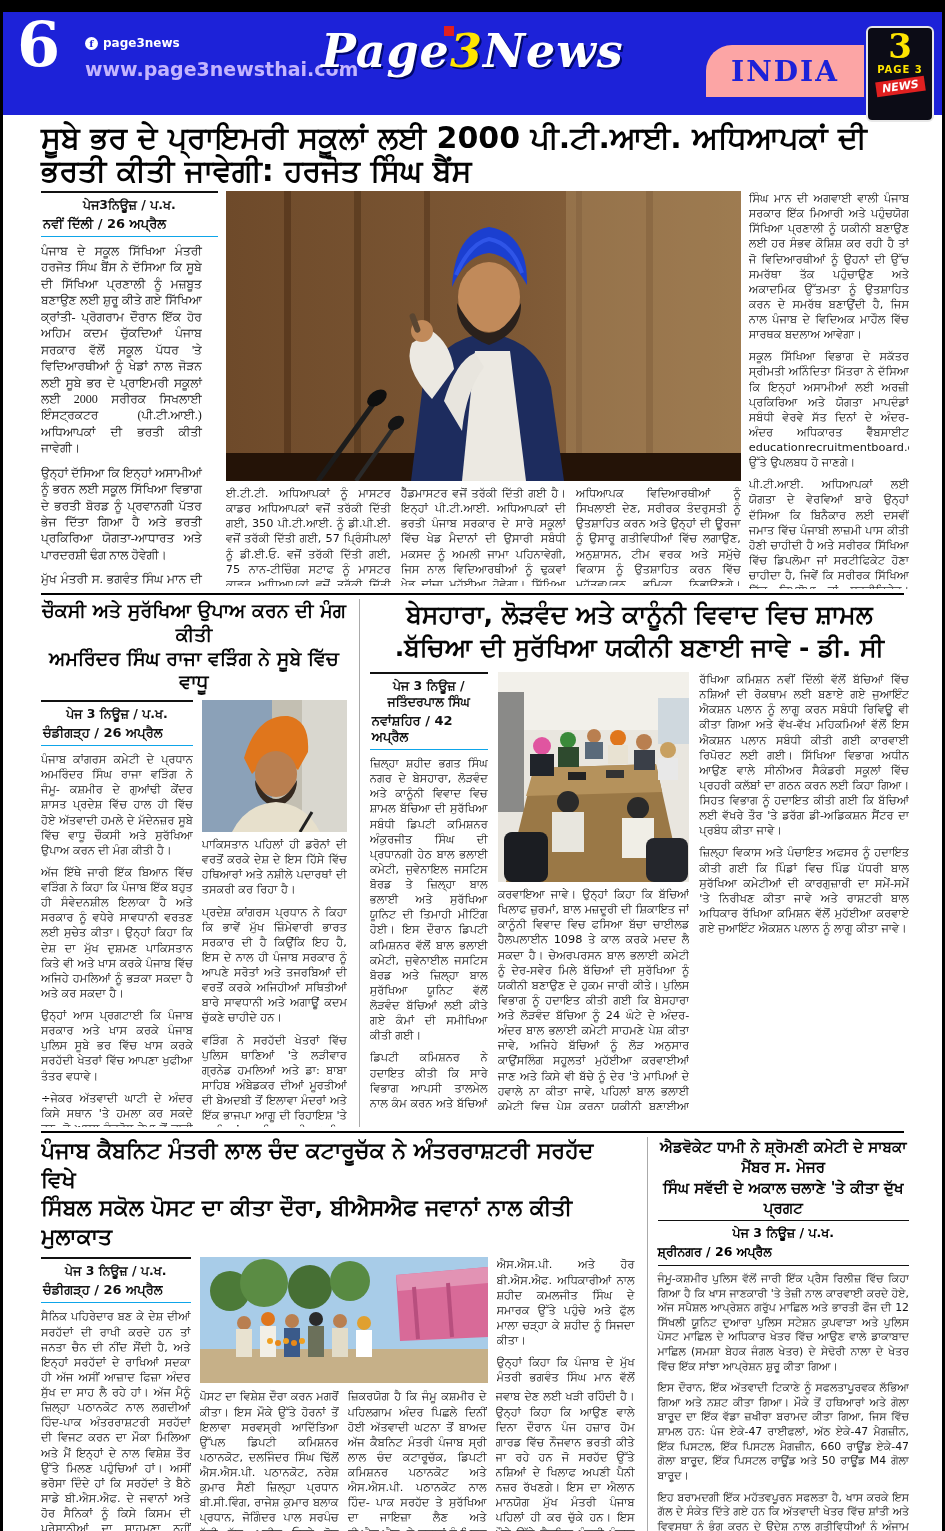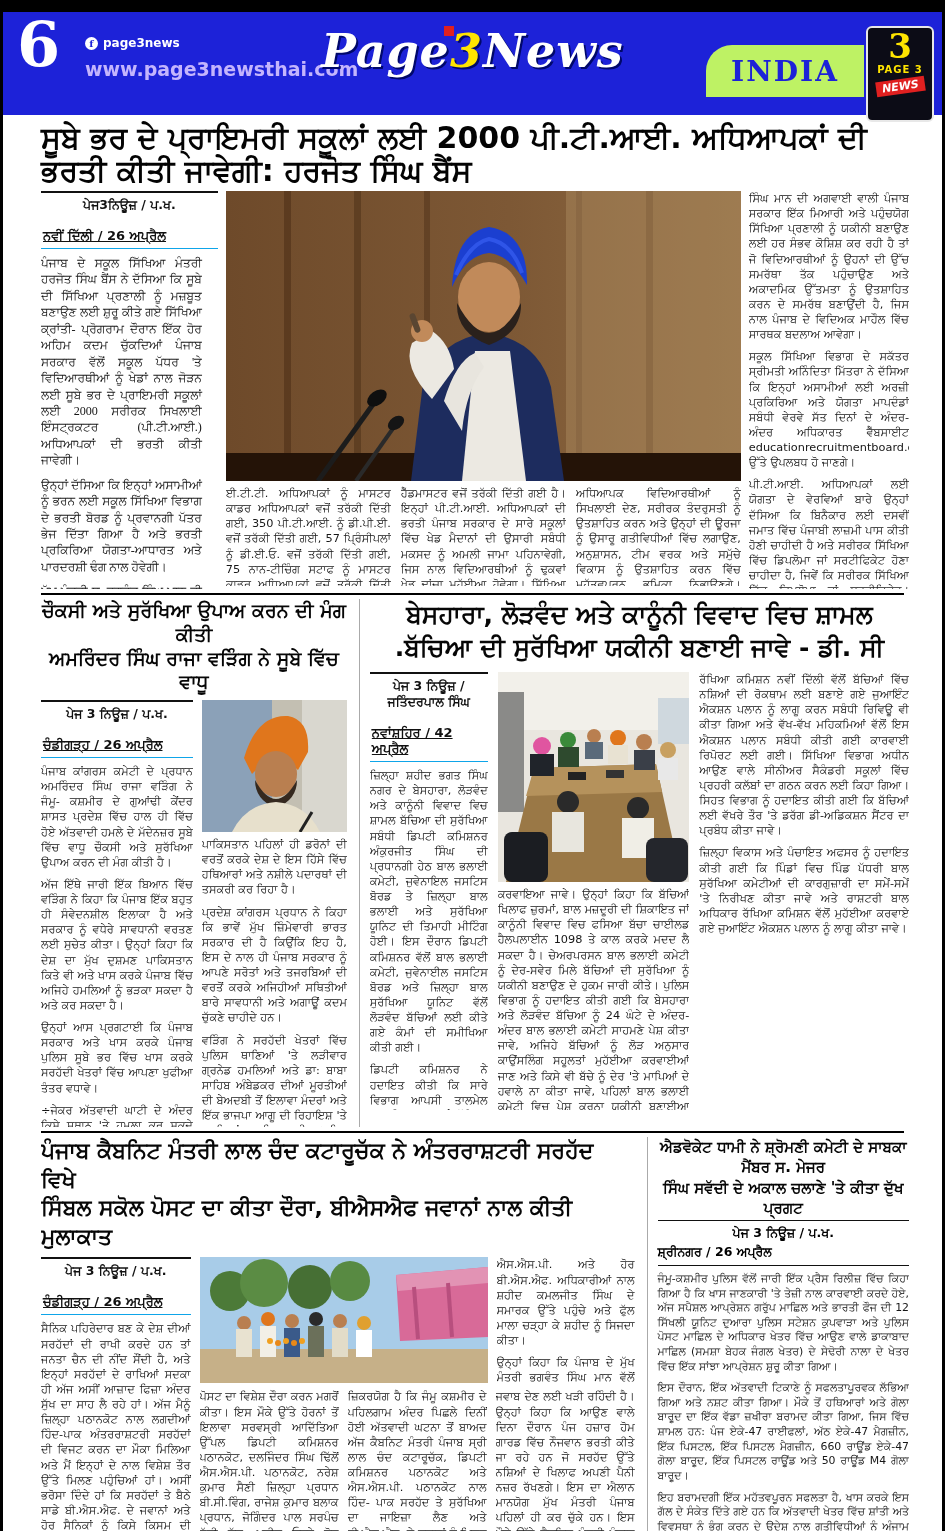--- a/index.html
+++ b/index.html
@@ -18,40 +18,40 @@
   .hdr .site{position:absolute;left:82px;top:46px;color:#c4b5fd;font-size:19px;font-weight:bold;}
   .masthead{position:absolute;left:0;right:0;top:12px;text-align:center;color:#fff;
             font-family:"DejaVu Serif","Liberation Serif",serif;font-weight:bold;font-size:46px;
             font-style:italic;letter-spacing:1px;text-shadow:2px 2px 0 #00086a;}
   .masthead .three{color:#ffe400;position:relative;}
   .masthead .redsq{position:absolute;display:inline-block;width:10px;height:10px;background:#e02020;
                    margin-left:-6px;margin-top:2px;}
   .datestrip{position:absolute;left:0;right:0;bottom:0;height:25px;background:#ffe400;}
   .datestrip span{display:inline-block;margin-left:14px;font-size:15px;font-weight:bold;color:#000;
                   font-family:"Liberation Sans",sans-serif;letter-spacing:.5px;line-height:25px;}
-  .india{position:absolute;right:78px;bottom:18px;width:158px;height:52px;background:#bef264;
+  .india{position:absolute;right:78px;bottom:18px;width:158px;height:52px;background:#fca5a5;
          border-radius:26px 0 0 0;display:flex;align-items:center;justify-content:center;}
   .india span{color:#1d22d8;font-size:28px;font-weight:bold;font-family:"DejaVu Serif","Liberation Serif",serif;
               letter-spacing:2px;}
   .logobox{position:absolute;right:8px;top:14px;width:64px;height:92px;background:#0c0c16;border:2px solid #e8e8e8;
            border-radius:6px;text-align:center;overflow:hidden;}
   .logobox .b3{color:#ffe400;font-size:34px;font-weight:bold;font-family:"DejaVu Serif",serif;line-height:36px;}
   .logobox .p3{color:#ffe400;font-size:10px;font-weight:bold;letter-spacing:1px;}
   .logobox .nw{display:inline-block;margin-top:4px;background:#e02020;color:#fff;font-size:11px;font-weight:bold;
                font-style:italic;padding:1px 6px;transform:rotate(-8deg);}
   
   .wrap{padding:0 33px 0 38px;}
   .hl1{font-size:30px;font-weight:bold;color:#030303;line-height:1.1;padding:6px 50px 4px 38px;}
   .hl2{font-size:19px;font-weight:bold;color:#060606;line-height:1.25;text-align:center;}
   .hl2b{font-size:25px;font-weight:bold;color:#060606;line-height:1.3;text-align:center;}
   .hl3{font-size:22px;font-weight:bold;color:#060606;line-height:1.3;}
   .hl4{font-size:15px;font-weight:bold;color:#060606;line-height:1.35;text-align:center;}
   .byline{border-top:2px solid #111;border-bottom:1px solid #0ea5e9;padding:4px 2px;margin-bottom:6px;}
   .byline .a{display:block;text-align:center;font-weight:bold;font-size:12.5px;color:#111;}
-  .byline .b{display:block;text-align:left;font-weight:bold;font-size:13px;color:#111;margin-top:15px;text-decoration:underline;}
+  .byline .b{display:block;text-align:left;font-weight:bold;font-size:13px;color:#111;margin-top:3px;}
   .bt{font-size:12.1px;line-height:1.36;text-align:justify;color:#161616;}
   .bt p{margin:0 16px 8px 0;font-family:Liberation Serif, serif;}
   .bts{font-size:11.3px;line-height:1.34;text-align:justify;color:#161616;}
   .bts p{margin:0 0 7px 0;}
   .rule{border-top:1.5px solid #111;margin:2px 0;}
   .sep{border-top:2px solid #000;margin:4px 38px 4px 38px;}
   .col{overflow:hidden;}
   svg{display:block;}
 </style>
 </head>

